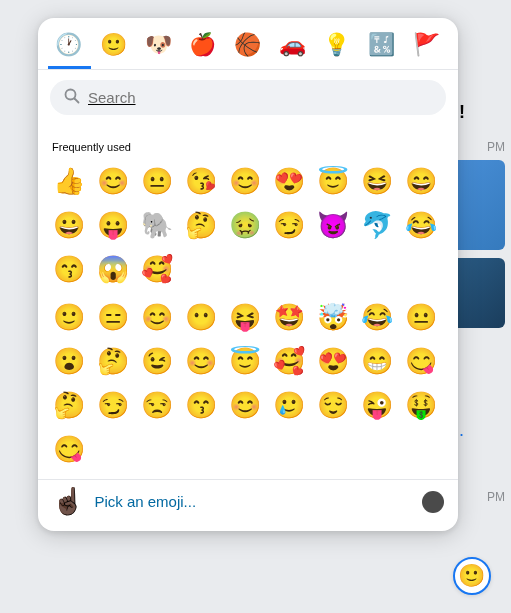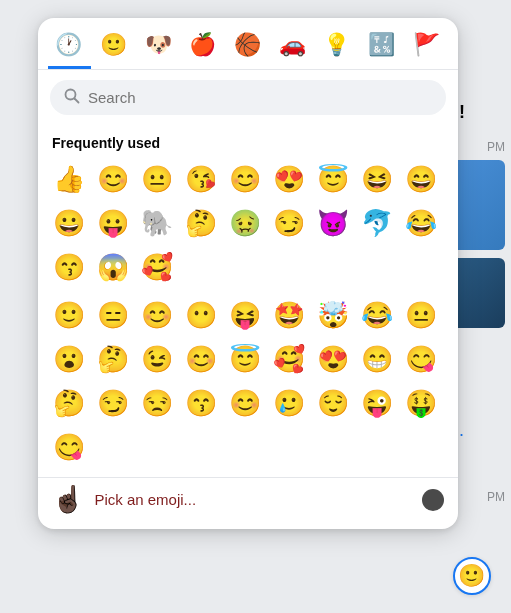--- a/index.html
+++ b/index.html
@@ -50,21 +50,22 @@
 
     .tab-item.active {
       border-bottom: 3px solid #1877f2;
     }
 
     .tab-item.active .tab-icon {
       color: #1877f2;
     }
 
     .search-bar {
-      margin: 10px 12px 14px 12px;
+      margin: 10px 12px 20px 12px;
+      text-decoration: underline;
     }
 
     .search-input-wrapper {
       display: flex;
       align-items: center;
       background: #f0f2f5;
       border-radius: 20px;
       padding: 8px 14px;
       gap: 8px;
     }
@@ -78,22 +79,22 @@
     .search-input {
       border: none;
       background: transparent;
       outline: none;
       font-size: 15px;
       color: #8a8d91;
       width: 100%;
     }
 
     .section-label {
-      font-size: 14px;
-      font-weight: 700;
+      font-size: 11px;
+      font-weight: 400;
       color: #050505;
       padding: 6px 14px 4px 14px;
     }
 
     .emoji-grid {
       display: flex;
       flex-wrap: wrap;
       padding: 2px 10px;
     }
 
@@ -117,21 +118,21 @@
       border-top: 1.5px solid #e4e6ea;
       margin-top: 6px;
     }
 
     .pick-emoji-icon {
       font-size: 26px;
     }
 
     .pick-emoji-text {
       font-size: 15px;
-      color: #7f1d1d;
+      color: #0369a1;
       flex: 1;
     }
 
     .pick-emoji-dot {
       width: 22px;
       height: 22px;
       background: #4a4a4a;
       border-radius: 50%;
     }
 

